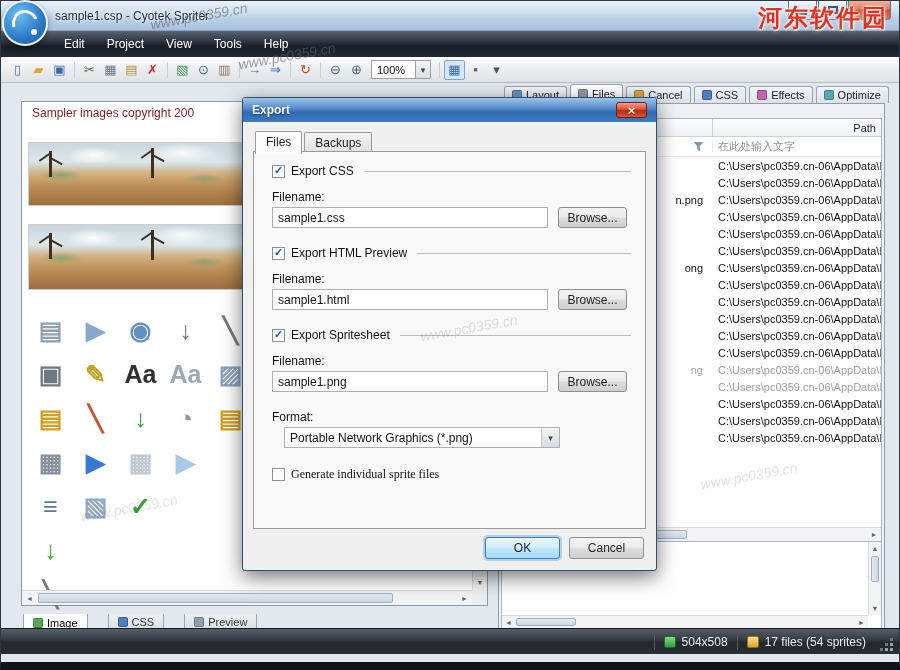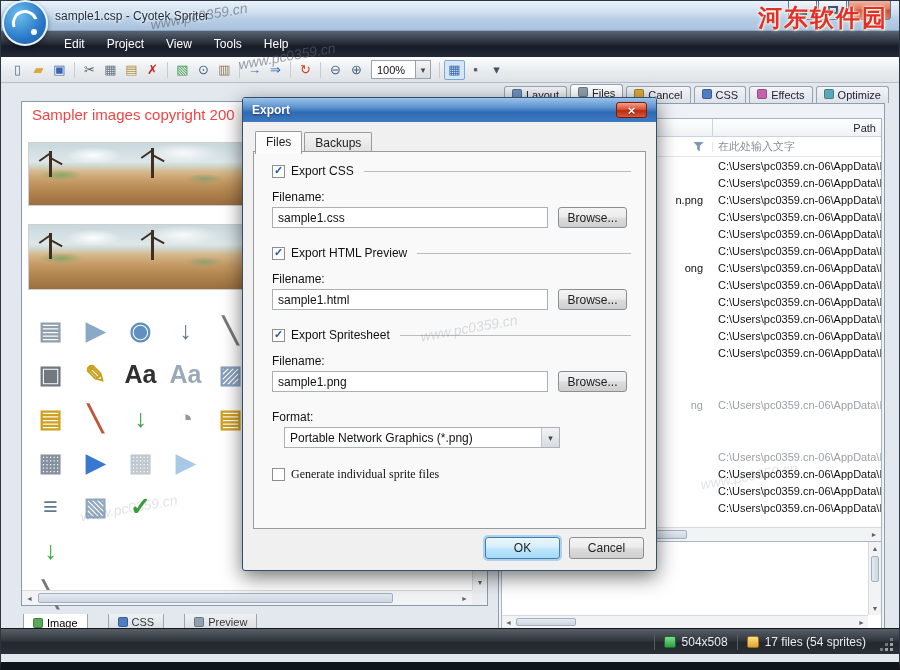--- a/index.html
+++ b/index.html
@@ -37,21 +37,21 @@
   .zoom-val { flex:1; font-size:11px; padding:3px 5px; color:#111; }
   .combo-arrow { width:15px; border-left:1px solid #98a2ac; background:linear-gradient(#f4f5f6,#d9dde1); display:flex; align-items:center; justify-content:center; }
   .combo-arrow::after { content:"▾"; font-size:9px; color:#445; }
 
   
   .client { position:absolute; top:82px; left:0; right:0; bottom:26px; background:#e3e8ee; }
 
   
   .left-panel { position:absolute; left:20px; top:18px; width:467px; bottom:2px; }
   .canvas { position:absolute; left:0; top:0; right:0; height:505px; background:#fff; border:1px solid #8a9aac; }
-  .caption { position:absolute; left:10px; top:4px; font-size:15px; color:#ef4444; white-space:nowrap; }
+  .caption { position:absolute; left:10px; top:4px; font-size:12px; color:#7f1d1d; white-space:nowrap; }
   .landscape { position:absolute; left:6px; width:216px; height:64px; border:1px solid #cfcfcf;
     background:
       radial-gradient(ellipse 40px 12px at 30% 20%, rgba(255,255,255,.95), transparent 70%),
       radial-gradient(ellipse 52px 14px at 72% 16%, rgba(255,255,255,.85), transparent 70%),
       radial-gradient(ellipse 30px 8px at 15% 52%, #8aa668, transparent 72%),
       radial-gradient(ellipse 26px 7px at 82% 58%, #90a070, transparent 72%),
       linear-gradient(#c9d8de 0%, #dde7ea 30%, #cfd3c8 38%, #d6b88c 46%, #c59a64 62%, #ab7d49 85%, #9a6f40 100%); }
   .l1 { top:40px; } .l2 { top:122px; height:66px; }
   .tree { position:absolute; width:3px; height:26px; background:#3e2f20; }
   .tree::before, .tree::after { content:""; position:absolute; width:14px; height:2px; background:#3e2f20; }
@@ -81,36 +81,36 @@
 
   .bottom-tabs { position:absolute; left:2px; bottom:0; height:20px; display:flex; gap:20px; align-items:flex-start; }
   .btab { display:flex; align-items:center; gap:4px; padding:0 9px; font-size:11px; color:#333; height:17px;
     background:linear-gradient(#eef1f4,#d9dee4); border:1px solid #9aa6b4; border-top:none; border-radius:0 0 3px 3px; }
   .btab.active { background:#fff; height:19px; color:#000; }
   .tab-ico { width:10px; height:10px; border-radius:2px; display:inline-block; border:1px solid rgba(0,0,0,.25); }
 
   
   .right-panel { position:absolute; left:497px; right:14px; top:0; bottom:2px; }
   .rp-tabs { position:absolute; top:2px; left:6px; height:18px; display:flex; gap:3px; align-items:flex-end; }
-  .rp-tab { display:flex; align-items:flex-start; gap:4px; padding:2px 7px 3px; font-size:11px; color:#223; height:17px;
+  .rp-tab { display:flex; align-items:center; gap:4px; padding:2px 7px 3px; font-size:11px; color:#223; height:17px;
     background:linear-gradient(#f2f4f6,#dde2e8); border:1px solid #98a4b2; border-bottom:none; border-radius:3px 3px 0 0; }
   .rp-tab.active { background:#fff; height:19px; position:relative; z-index:2; }
   .rp-page { position:absolute; top:20px; left:0; right:0; bottom:0; background:#eef1f5; border:1px solid #8e9eb0; }
   .rp-list { position:absolute; top:14px; left:2px; right:2px; height:424px; background:#fff; border:1px solid #a8b4c2; overflow:hidden; }
   .lv-header { height:18px; display:flex; border-bottom:1px solid #cdd3da; background:linear-gradient(#ffffff,#eef2f6);text-align:right; }
   .lv-name-h { width:211px; border-right:1px solid #cdd3da; }
   .lv-path-h { flex:1; font-size:11px; padding:3px 5px; color:#223; }
   .lv-filter { height:20px; display:flex; align-items:center; border-bottom:1px solid #e4e7ea; }
   .lv-filter .name-cell { width:211px; display:flex; justify-content:flex-end; padding-right:8px; border-right:1px solid #e4e7ea; }
   .funnel { width:11px; height:10px; background:#7e97b4; clip-path:polygon(0 0,100% 0,62% 45%,62% 100%,38% 80%,38% 45%); }
   .filter-text { flex:1; font-size:11px; color:#8a8f96; padding:0 5px; white-space:nowrap; overflow:hidden; }
   .lv-row { height:17px; display:flex; align-items:center; font-size:11px; color:#111; }
   .lv-row .frag { width:211px; text-align:right; padding-right:10px; white-space:nowrap; overflow:hidden; }
   .lv-row .pathc { flex:1; padding:0 5px; white-space:nowrap; overflow:hidden; }
-  .lv-row.dim { color:#9aa0a6;margin-top:35px; }
+  .lv-row.dim { color:#9aa0a6; }
   .lv-hscroll { position:absolute; left:0; right:0; bottom:0; height:14px; border-top:1px solid #d8dadc; background:#f2f3f4; }
   .lv-hscroll .sb-arrow { position:absolute; top:0; bottom:0; width:14px; }
   .lv-hscroll .a-lf{left:0;} .lv-hscroll .a-rt{right:0;}
   .lv-hscroll .sb-thumb { position:absolute; top:2px; bottom:2px; left:15px; width:170px; background:linear-gradient(#e6eaf0,#cdd6e2); }
 
   .rp-preview { position:absolute; left:2px; right:2px; bottom:4px; height:88px; background:#fff; border:1px solid #a8b4c2; }
   .rp-preview .vscroll { position:absolute; top:0; bottom:13px; right:0; width:13px; border-left:1px solid #d8dadc; background:#f2f3f4; }
   .rp-preview .vscroll .sb-arrow { position:absolute; left:0; right:0; height:13px; }
   .rp-preview .vscroll .a-up{top:0;} .rp-preview .vscroll .a-dn{bottom:0;}
   .rp-preview .vscroll .sb-thumb { position:absolute; left:2px; right:2px; top:14px; height:26px; background:linear-gradient(90deg,#e6eaf0,#cdd6e2); }

